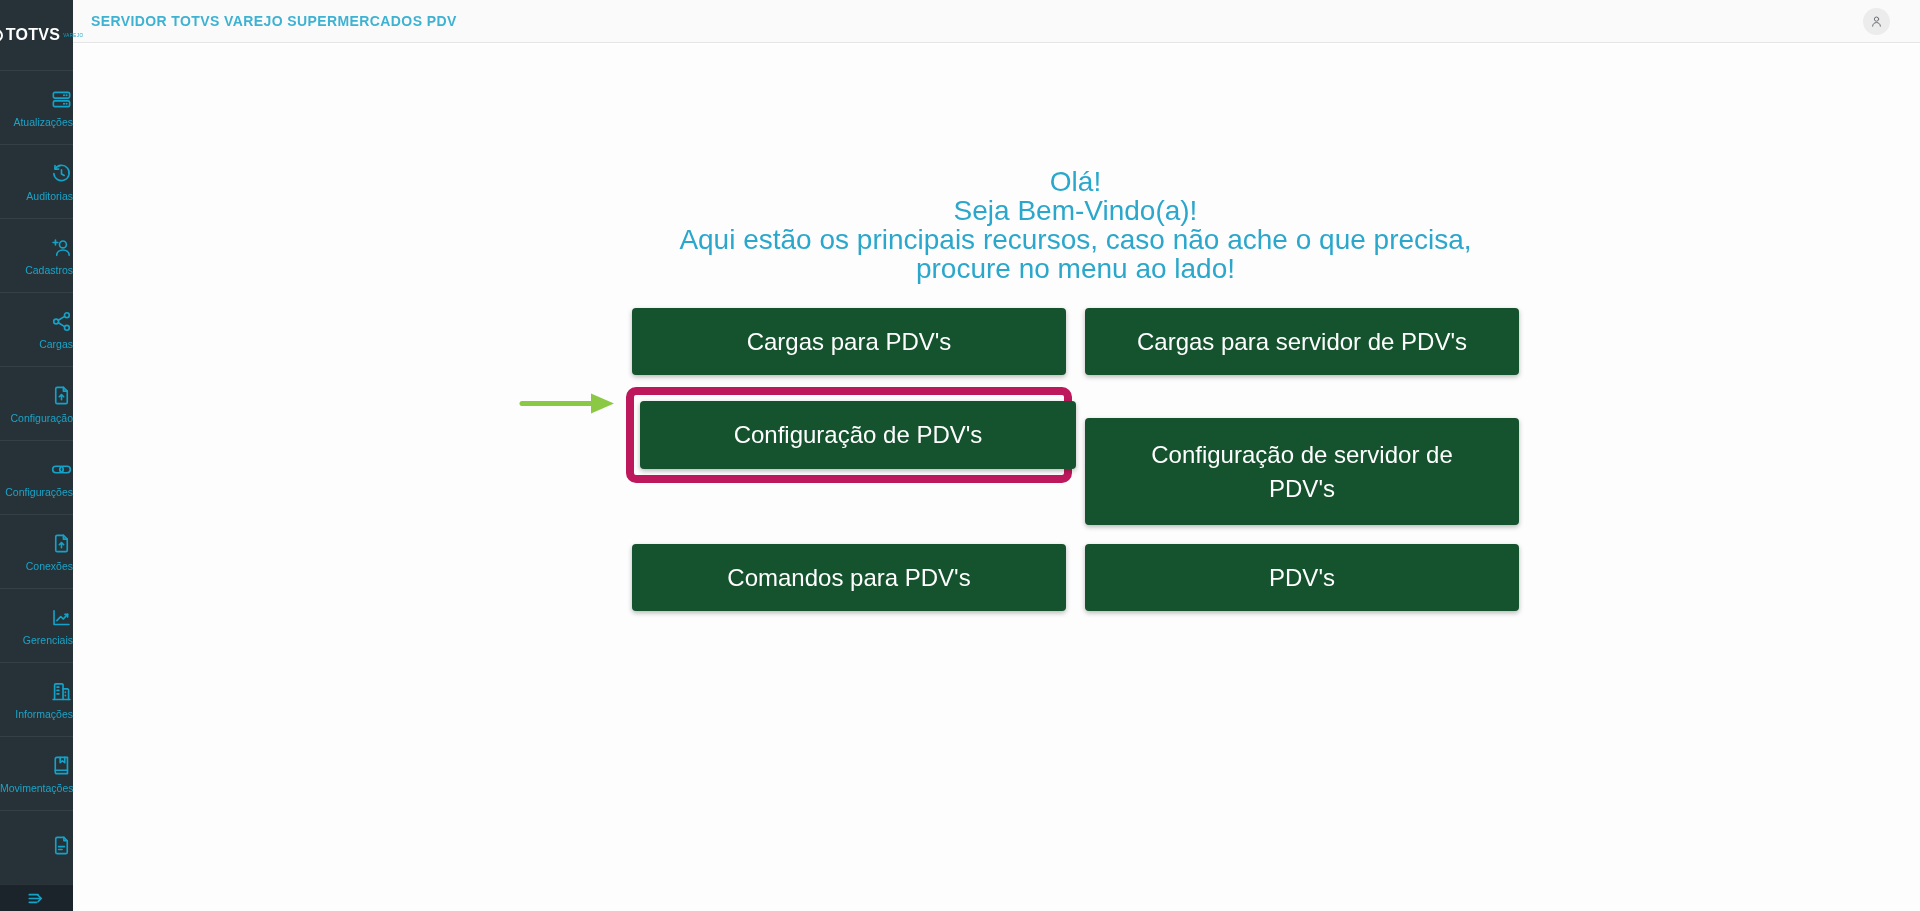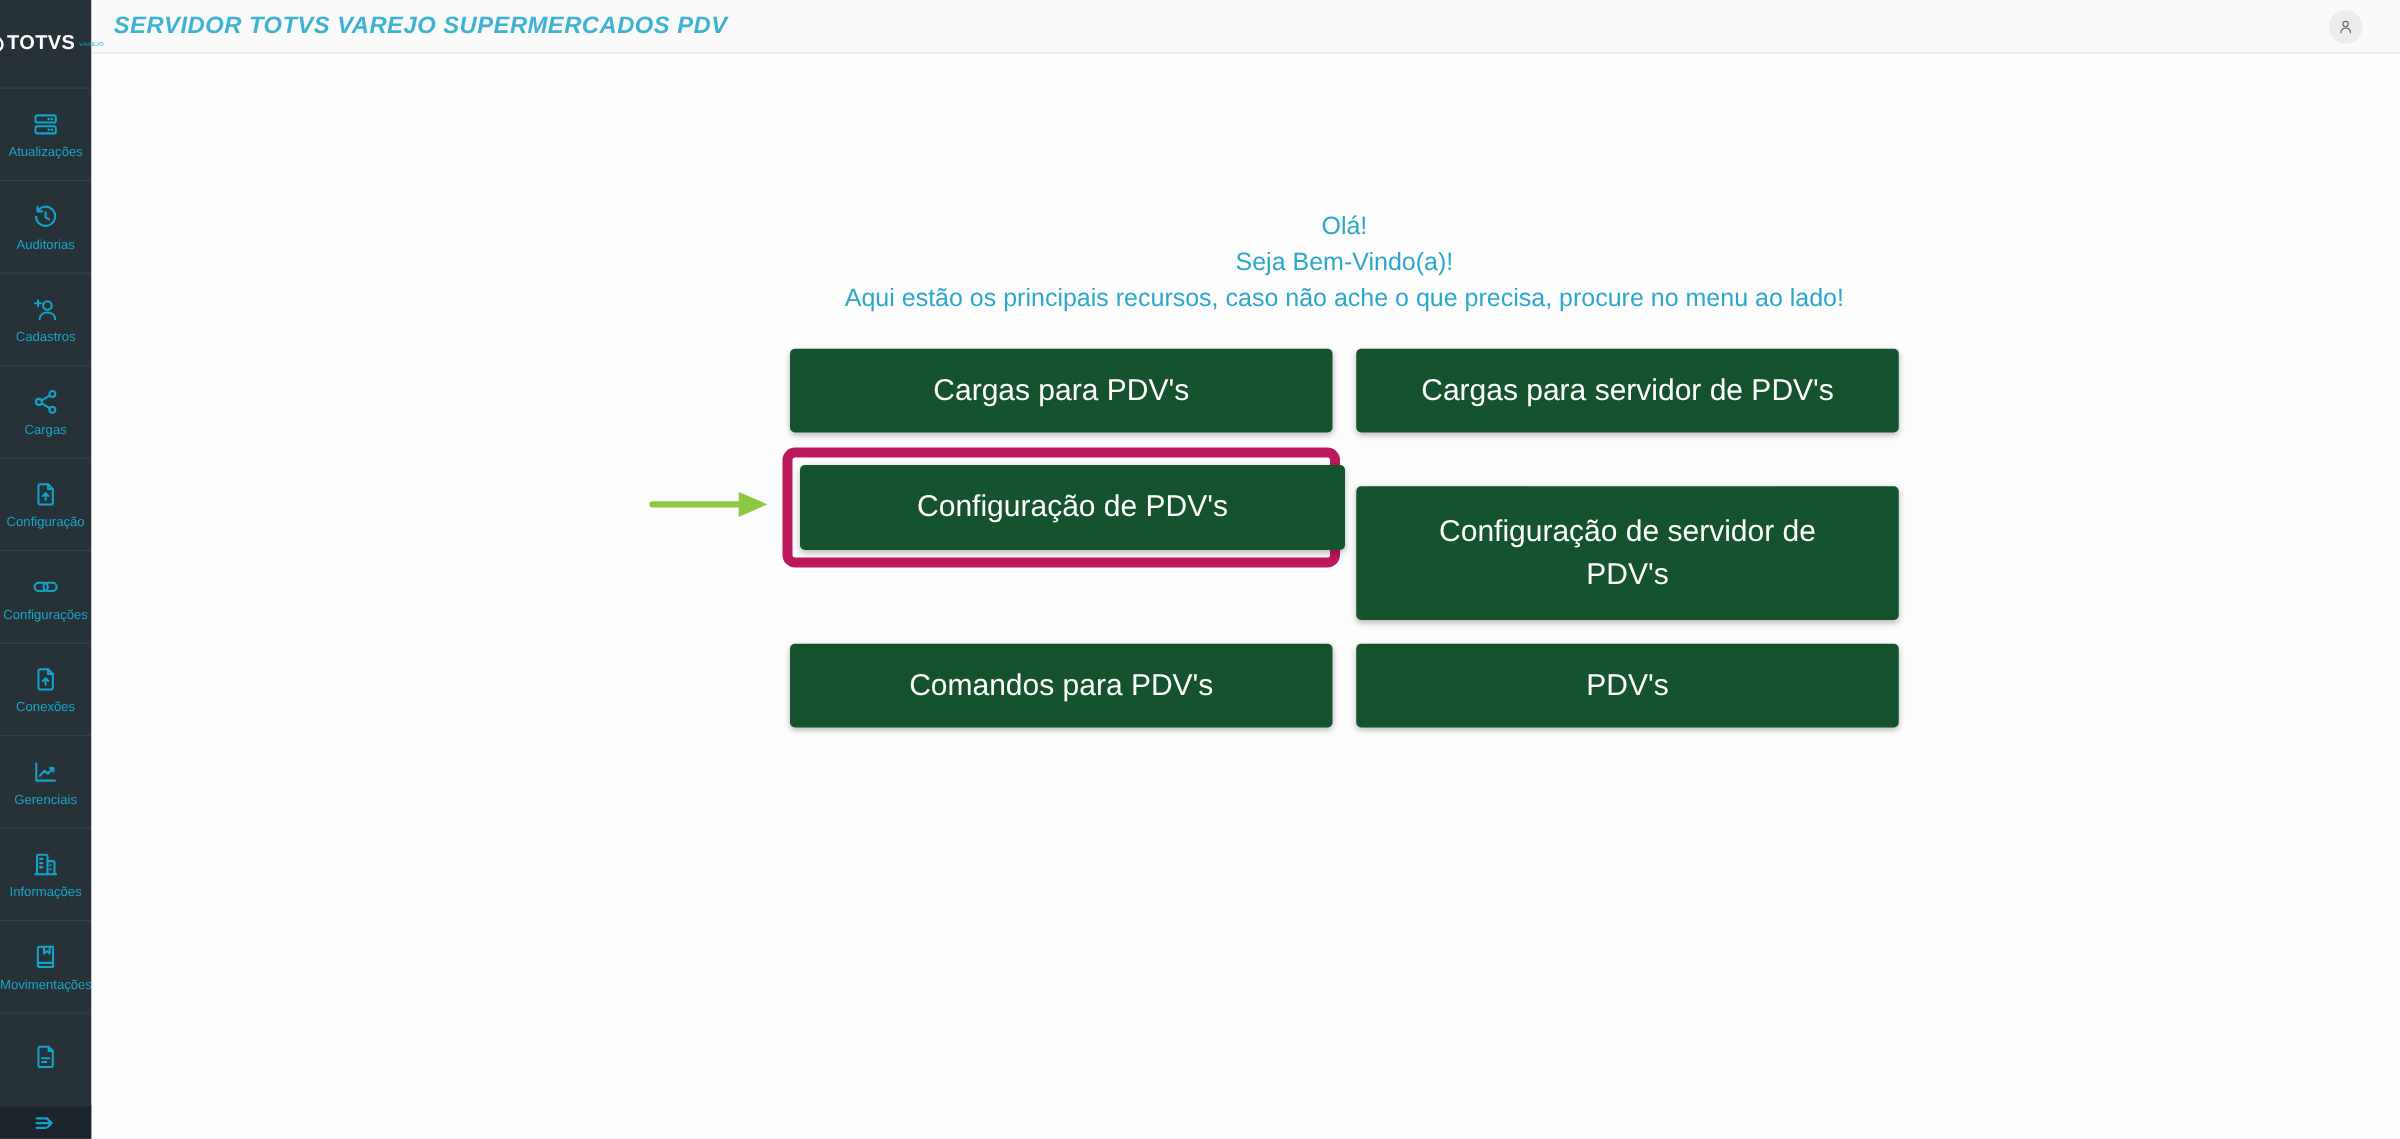--- a/index.html
+++ b/index.html
@@ -10,46 +10,46 @@
   .sidebar { position:absolute; left:0; top:0; width:73px; height:911px;
              background:#263238; display:flex; flex-direction:column; z-index:5; }
   .logo { height:70px; display:flex; align-items:center; justify-content:center; gap:3px; }
   .logo-mark { width:13px; height:13px; border:2px solid #fff; border-radius:50%;
                position:relative; flex:0 0 auto; }
   .logo-mark::after { content:""; position:absolute; left:3px; top:3px; width:3px; height:3px;
                background:#fff; border-radius:50%; }
   .logo-brand { color:#fff; font-weight:bold; font-size:16px; letter-spacing:.3px; }
   .logo-seg { color:#18a5c9; font-size:4.5px; letter-spacing:.4px; }
   .nav-item { height:74px; border-top:1px solid rgba(255,255,255,.07);
-              display:flex; flex-direction:column; align-items:center; justify-content:center;
+              display:flex; flex-direction:column; align-items:flex-end; justify-content:center;
               gap:5px; cursor:pointer; overflow:hidden; }
   .nav-item svg { width:23px; height:23px; stroke:#14a3c8; fill:none;
                   stroke-width:1.7; stroke-linecap:round; stroke-linejoin:round; flex:0 0 auto; }
   .nav-label { color:#1aa4c8; font-size:10.5px; white-space:nowrap; max-width:73px;
                overflow:hidden; text-align:center; }
   .side-footer { flex:1; border-top:1px solid rgba(255,255,255,.07); background:#1b242a;
                  display:flex; align-items:center; justify-content:center; cursor:pointer; }
   .side-footer svg { width:23px; height:23px; stroke:#14a3c8; fill:none;
                      stroke-width:1.8; stroke-linecap:round; stroke-linejoin:round; }
 
   
   .header { position:absolute; left:73px; top:0; width:1847px; height:43px; background:#fafafa;
             border-bottom:1px solid #e5e5e5; display:flex; align-items:center;
             padding:0 30px 0 18px; z-index:4; }
-  .header-title { color:#3db2d2; font-weight:bold; font-size:19px; letter-spacing:.4px;font-style:italic; }
+  .header-title { color:#3db2d2; font-weight:bold; font-size:14px; letter-spacing:.4px; }
   .avatar { margin-left:auto; width:27px; height:27px; border-radius:50%; background:#ececec;
             display:flex; align-items:center; justify-content:center; cursor:pointer; }
   .avatar svg { width:15px; height:15px; stroke:#6b6f72; fill:none; stroke-width:1.6;
                 stroke-linecap:round; }
 
   
   .content { position:absolute; left:73px; top:44px; width:1847px; height:867px; background:#fdfdfd; }
   .center-col { position:absolute; left:632px; top:167px; width:887px;
                 display:flex; flex-direction:column; align-items:center; }
-  .welcome { color:#2ba7cc; font-size:20px; line-height:29px; text-align:center; }
+  .welcome { color:#2ba7cc; font-size:28px; line-height:29px; text-align:center; }
   .btn-grid { display:grid; grid-template-columns:434px 434px; column-gap:19px; row-gap:19px;
               margin-top:25px; align-items:start; }
   .tile { background:#14532d; color:#fff; font-size:24px; border-radius:4px;
           display:flex; align-items:center; justify-content:center; text-align:center;
           box-shadow:0 2px 5px rgba(0,0,0,.28); cursor:pointer; height:67px; width:434px;
           line-height:34px; }
   .tile.tall { height:107px; padding:0 38px;margin-top:24px; }
   .hl-wrap { border:8px solid #be185d; border-radius:10px; padding:6px;
              margin:-7px -6px 0 -6px; }
   .hl-wrap .tile { height:68px; width:436px; }

